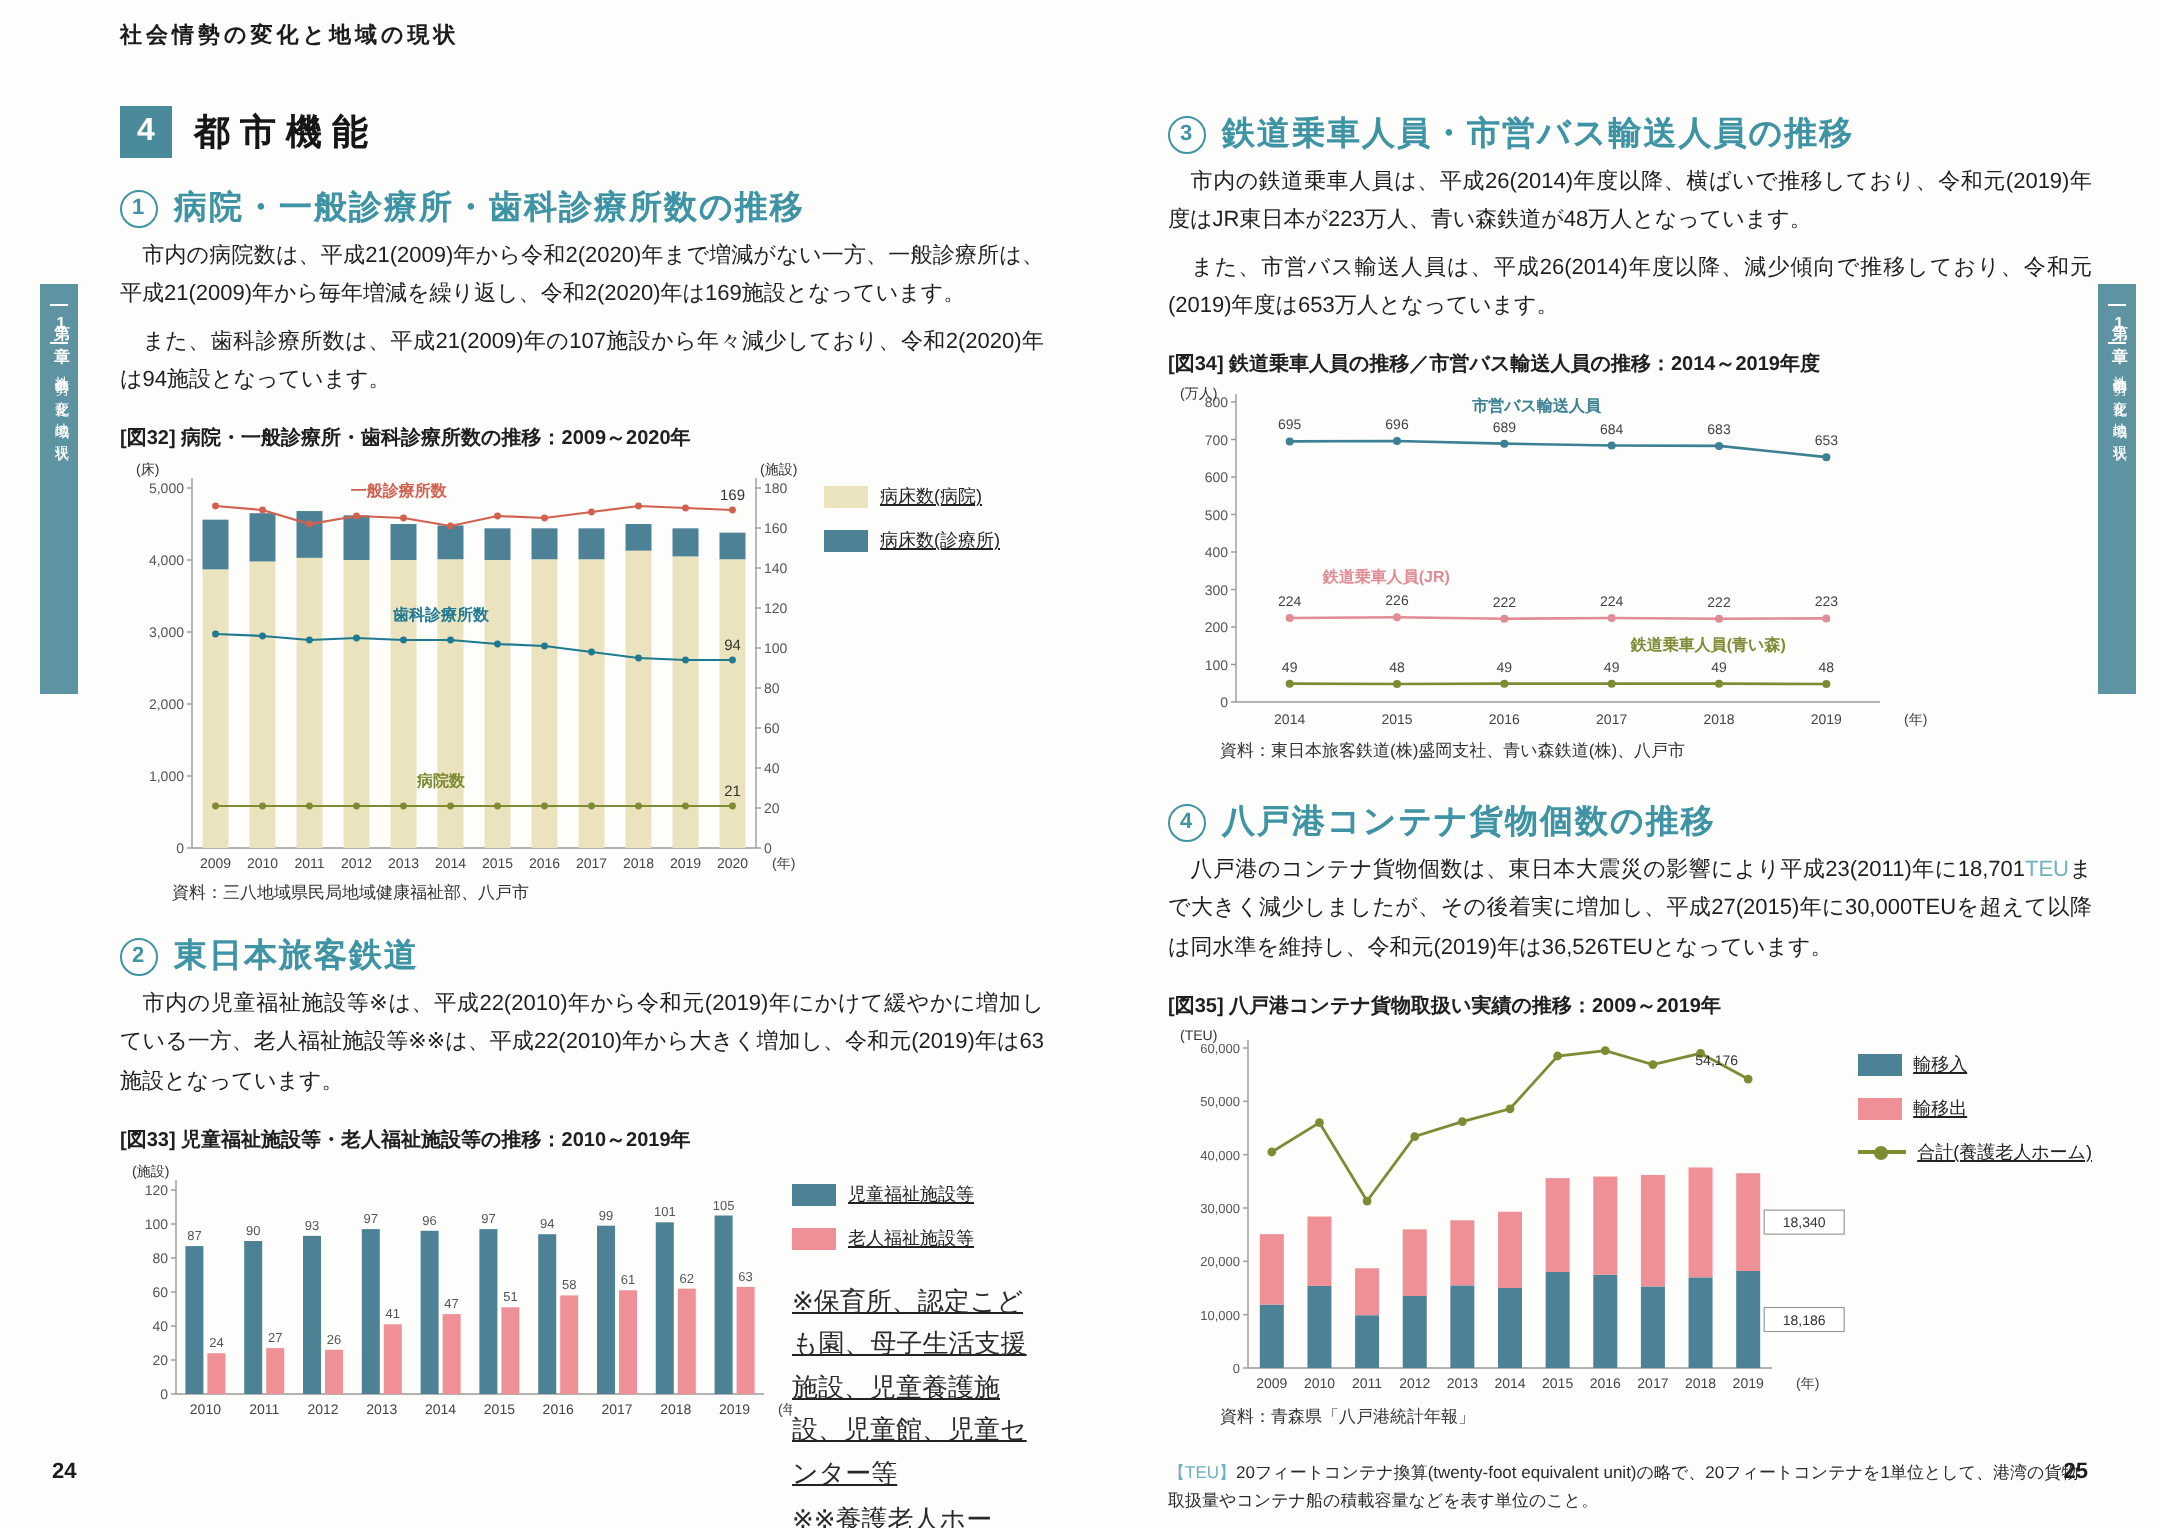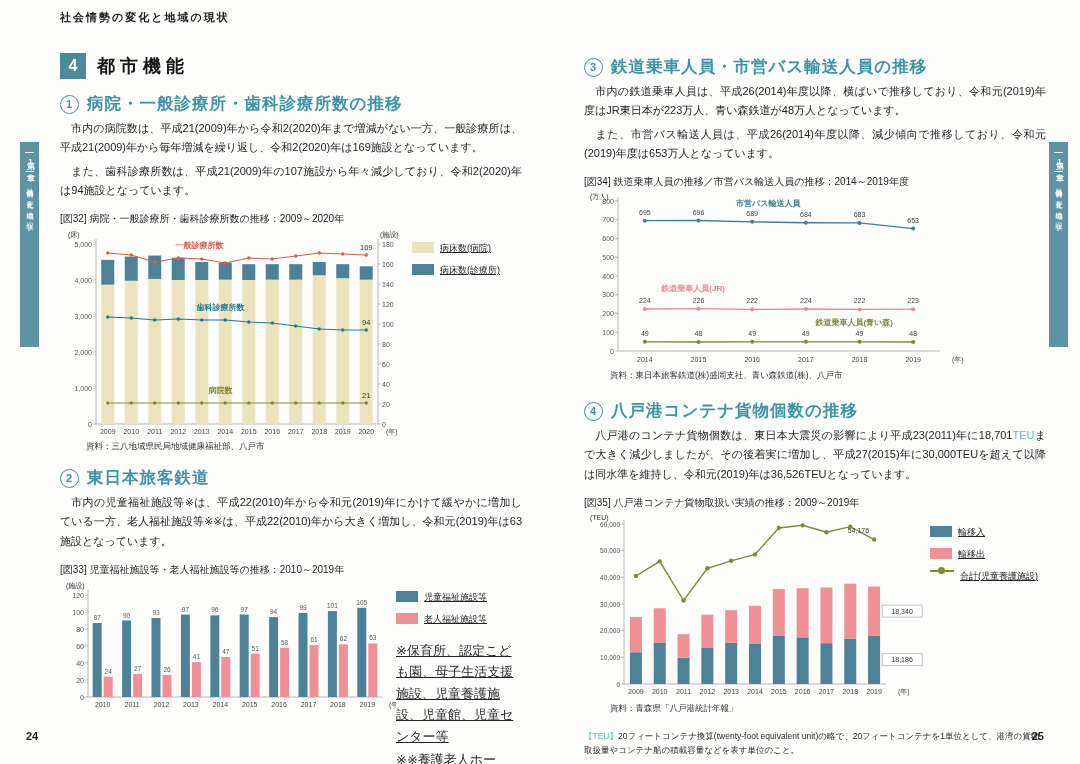--- a/index.html
+++ b/index.html
@@ -12,24 +12,24 @@
   .section-head{display:flex;align-items:center;gap:11px;margin-top:28px;}
   .sec-num{width:26px;height:26px;background:#4b8a9b;color:#fff;font-size:16px;font-weight:bold;
            display:flex;align-items:center;justify-content:center;}
   .sec-title{font-size:18px;font-weight:bold;letter-spacing:5px;color:#161616;}
   .subhead{display:flex;align-items:center;gap:8px;color:#3e93a4;font-size:16.5px;font-weight:bold;
            letter-spacing:1px;margin-top:14px;}
   .circle-num{flex:0 0 auto;width:17px;height:17px;border:1.4px solid #3e93a4;border-radius:50%;
               display:flex;align-items:center;justify-content:center;font-size:11px;font-weight:bold;}
   p.body{font-size:11px;line-height:1.75;margin:4px 0;text-align:justify;color:#1f1f1f;}
   .teu{color:#6cb3c0;}
-  .figcap{font-size:10px;font-weight:normal;margin:12px 0 2px;color:#1f1f1f;}
+  .figcap{font-size:10px;font-weight:bold;margin:12px 0 2px;color:#1f1f1f;}
   .chart-row{display:flex;align-items:flex-start;text-decoration:underline;}
   .legend-col{padding-top:14px;}
-  .legend-item{display:flex;align-items:flex-start;gap:6px;font-size:9px;color:#222;margin-bottom:9px;white-space:nowrap;}
+  .legend-item{display:flex;align-items:center;gap:6px;font-size:9px;color:#222;margin-bottom:9px;white-space:nowrap;}
   .swatch{flex:0 0 auto;width:22px;height:11px;}
   .c-beige{background:#eae3bd;} .c-teal{background:#4d8296;} .c-pink{background:#ef9097;}
   .line-swatch{flex:0 0 auto;width:24px;height:2px;background:#7f8b33;position:relative;}
   .line-swatch:after{content:'';position:absolute;left:8px;top:-2.5px;width:7px;height:7px;border-radius:50%;background:#7f8b33;}
   .notes{font-size:13px;line-height:1.65;color:#2a2a2a;width:118px;margin-top:14px;}
   .notes div{margin-bottom:2px;}
   .source{font-size:8.5px;color:#333;margin:1px 0 0 26px;}
   .footnote{font-size:8.5px;line-height:1.7;margin-top:14px;color:#2a2a2a;}
   .footnote .teu-label{color:#6cb3c0;}
   .pageno{position:absolute;bottom:22px;font-size:11px;font-weight:bold;color:#1c1c1c;}
@@ -472,21 +472,21 @@
         <div class="legend-item">
           <span class="swatch c-teal"></span>
           <span>輸移入</span>
         </div>
         <div class="legend-item">
           <span class="swatch c-pink"></span>
           <span>輸移出</span>
         </div>
         <div class="legend-item">
           <span class="line-swatch"></span>
-          <span>合計(児童養護施設)</span>
+          <span>合計(養護老人ホーム)</span>
         </div>
       </div>
     </div>
     <div class="source">資料：青森県「八戸港統計年報」</div>
 
     <div class="footnote"><span class="teu-label">【TEU】</span><span>20フィートコンテナ換算(twenty-foot equivalent unit)の略で、20フィートコンテナを1単位として、港湾の貨物取扱量やコンテナ船の積載容量などを表す単位のこと。</span></div>
   </div>
 
   <div class="pageno pl">24</div>
   <div class="pageno pr">25</div>

